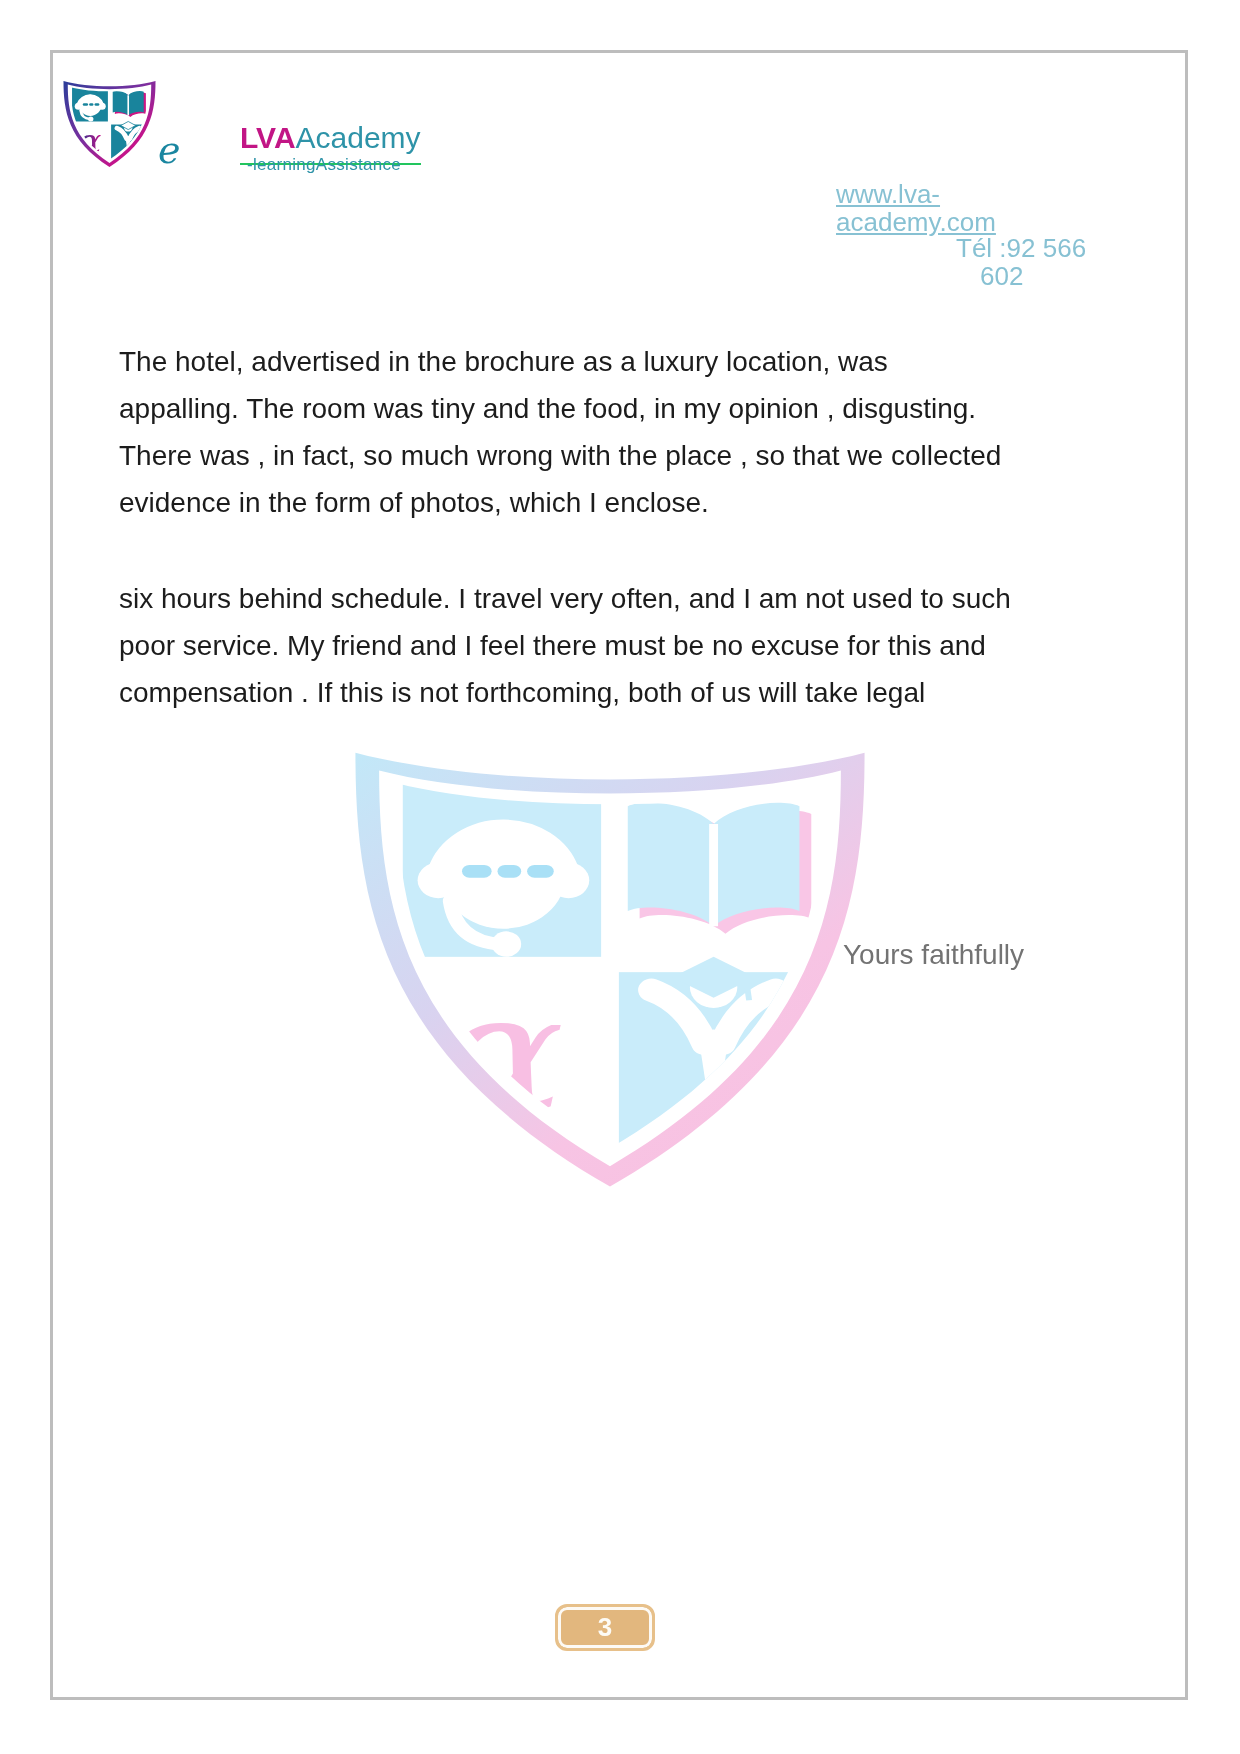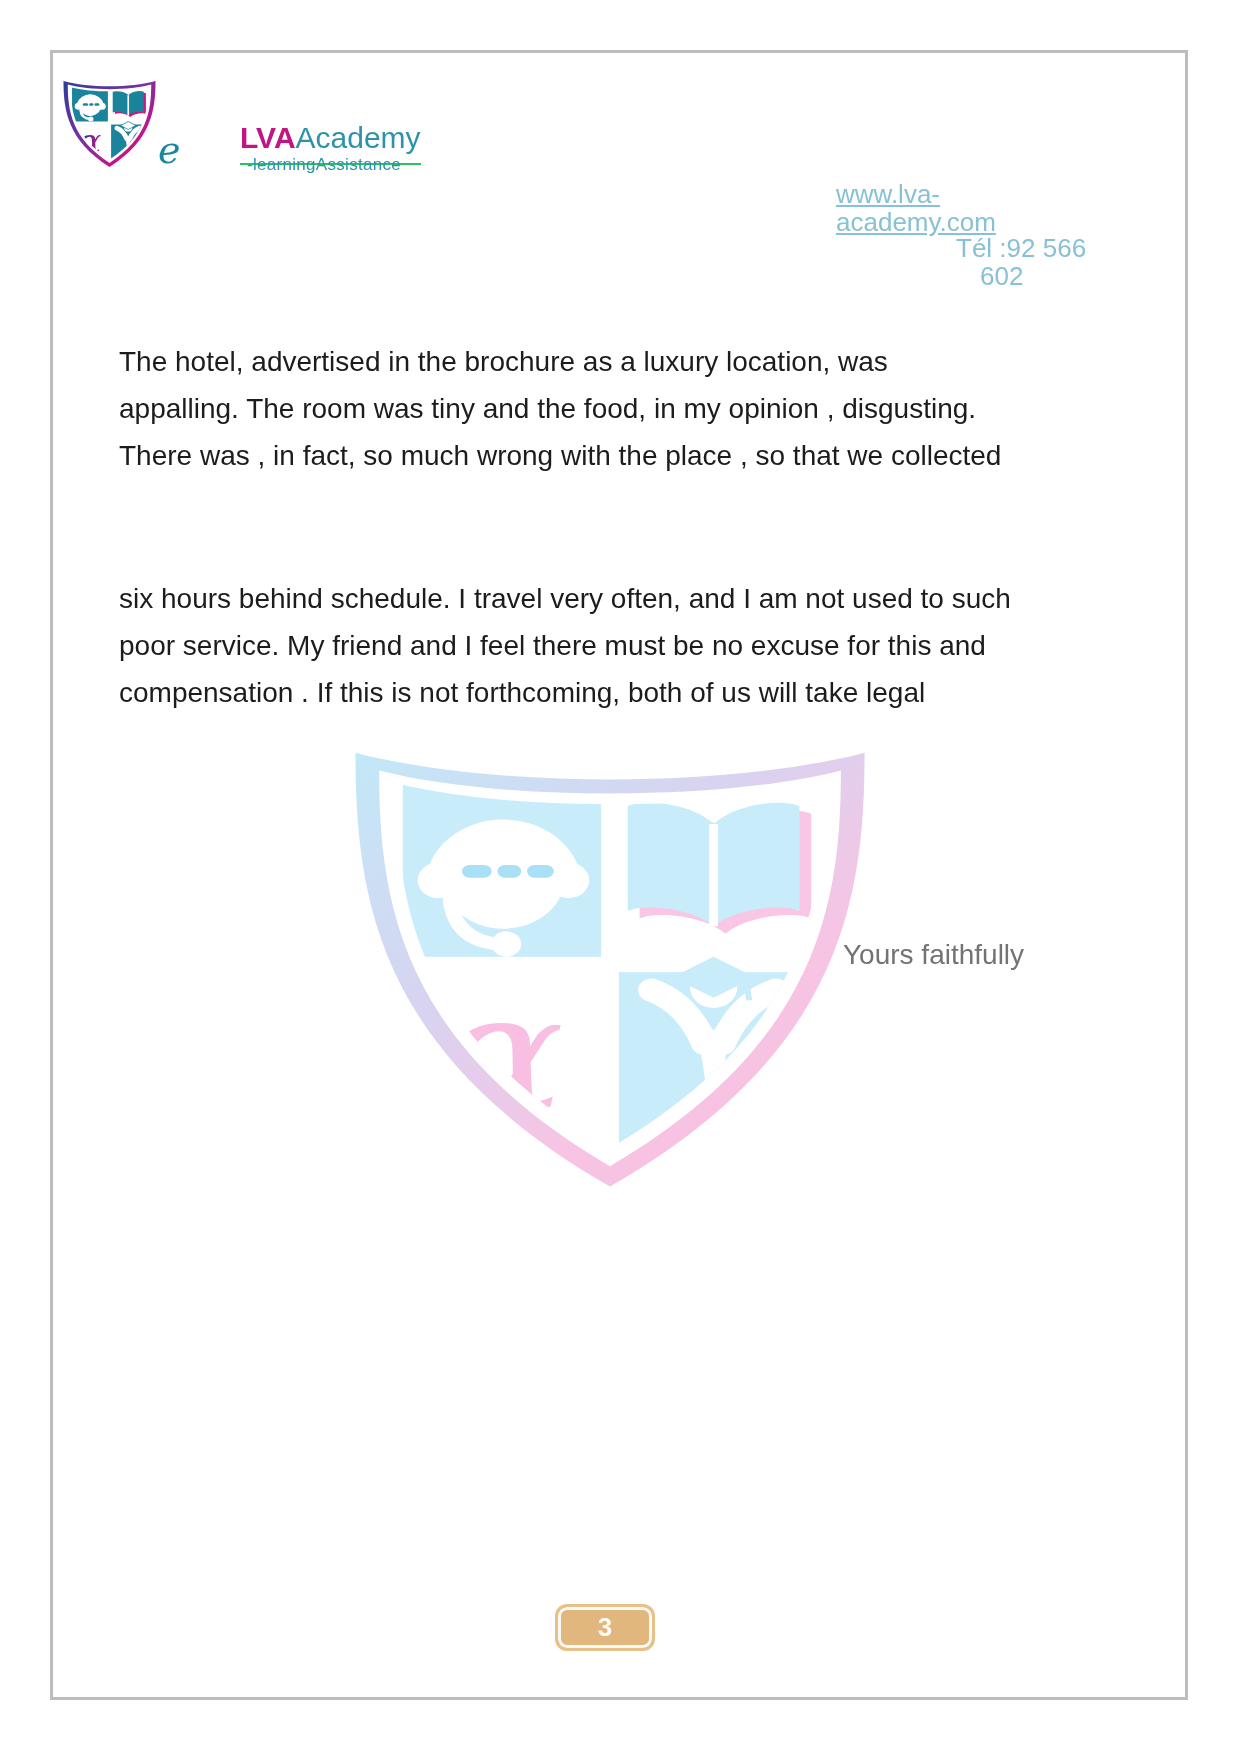--- a/index.html
+++ b/index.html
@@ -151,20 +151,21 @@
         <polygon points="121,100 135,92 149,100 135,108" fill="#c9ecfa"></polygon>
         <line x1="146" y1="101" x2="147" y2="109" stroke="#c9ecfa" stroke-width="2"></line>
       </g>
     </g>
   </svg>
 
   <div class="para para1">
     <div class="line">The hotel, advertised in the brochure as a luxury location, was</div>
     <div class="line">appalling. The room was tiny and the food, in my opinion , disgusting.</div>
     <div class="line">There was , in fact, so much wrong with the place , so that we collected</div>
+    <div class="line">evidence in the form of photos, which I enclose.</div>
   </div>
 
   <div class="para para2">
     <div class="line">six hours behind schedule. I travel very often, and I am not used to such</div>
     <div class="line">poor service. My friend and I feel there must be no excuse for this and</div>
     <div class="line">compensation . If this is not forthcoming, both of us will take legal</div>
   </div>
 
   <div class="closing">Yours faithfully</div>
 

